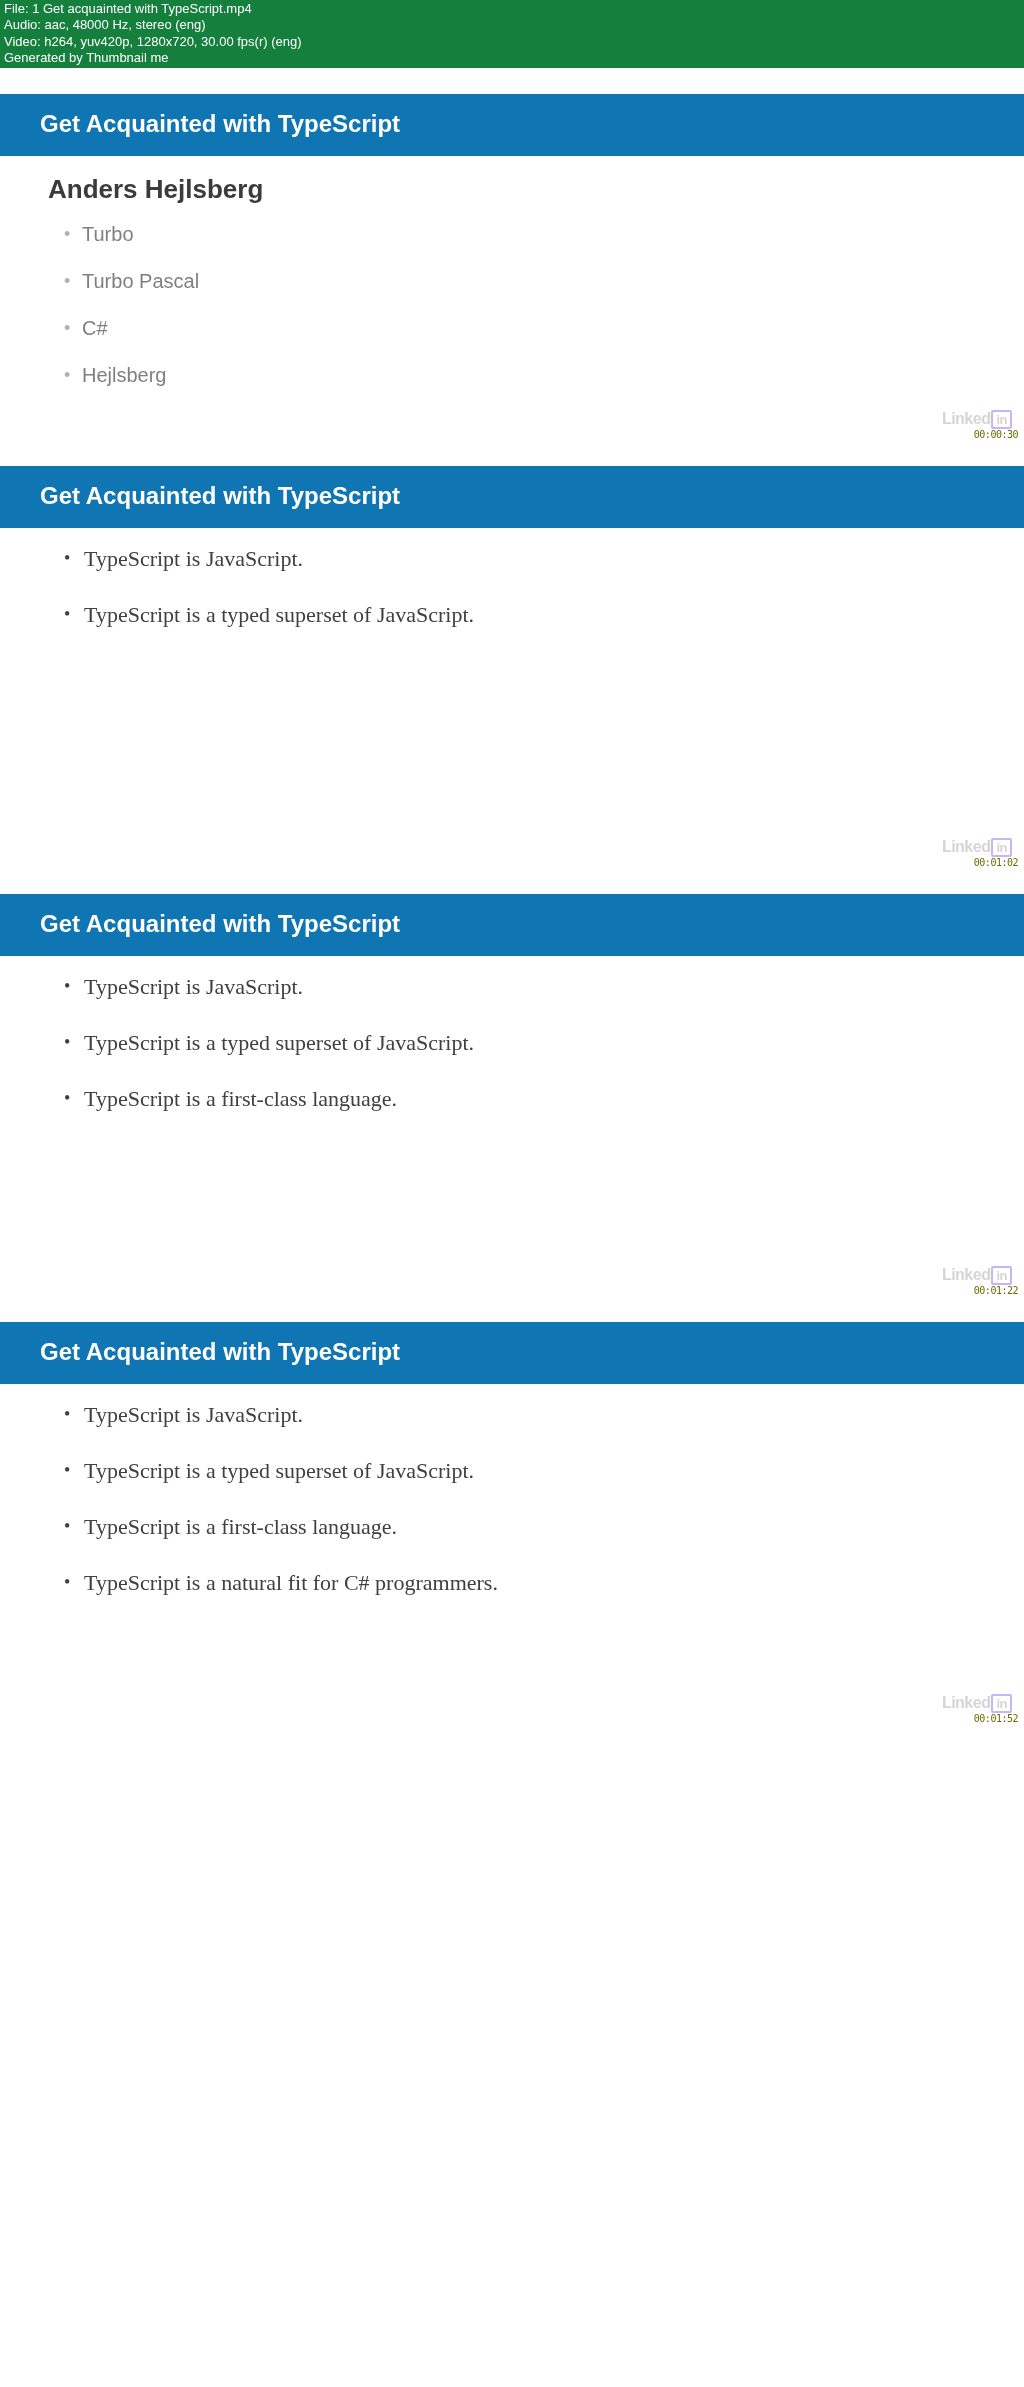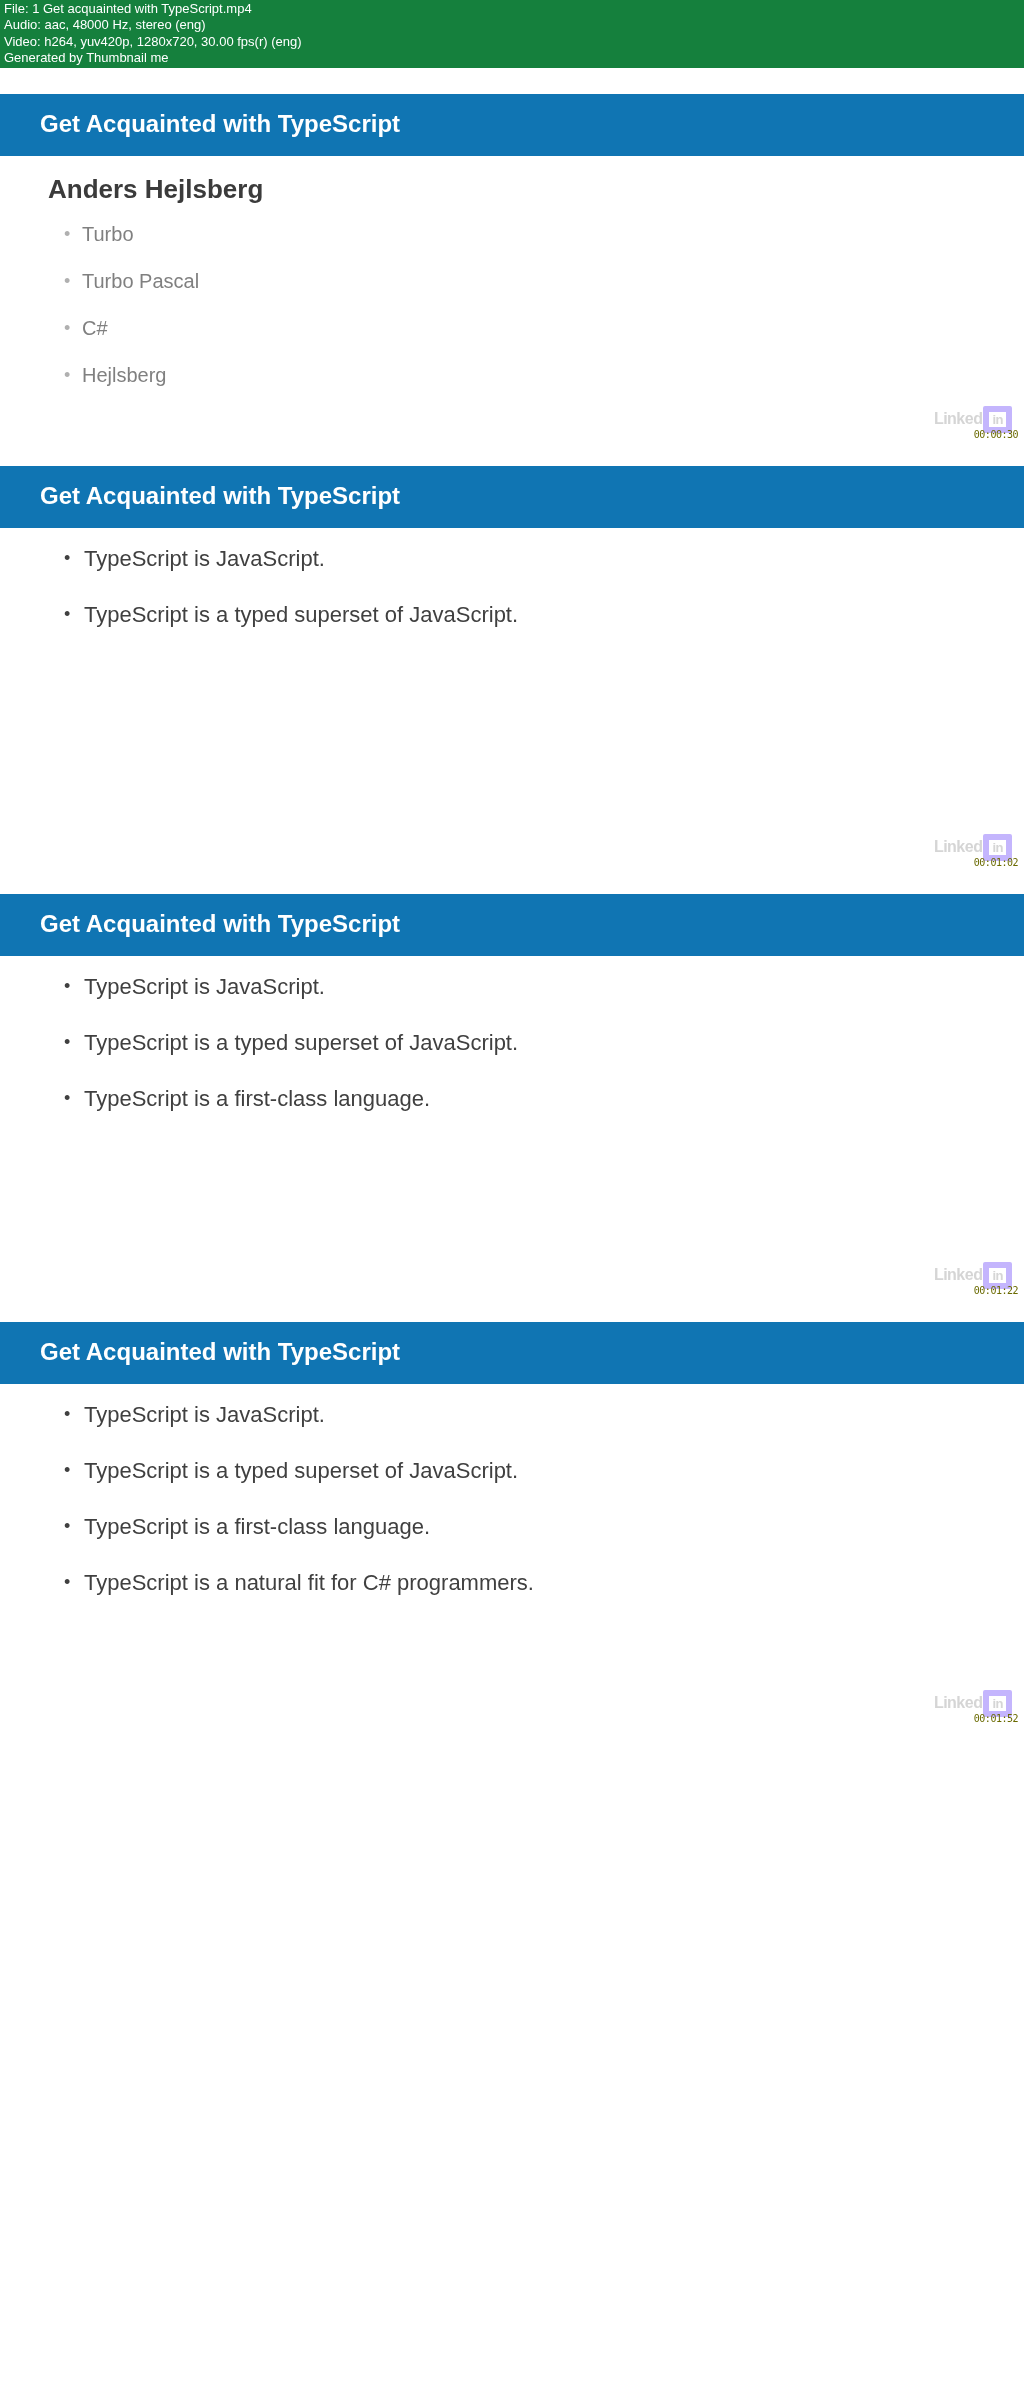--- a/index.html
+++ b/index.html
@@ -82,38 +82,38 @@
 .watermark-logo {
   position: absolute;
   right: 12px;
   bottom: 12px;
   color: #d5d5d5;
   font-weight: 700;
   font-size: 16px;
   letter-spacing: -0.5px;
 }
 .watermark-logo .li-box {
-  border: 6px solid #c4b5fd;
+  border: 2px solid #c4b5fd;
   border-radius: 2px;
   padding: 0 3px;
   font-size: 13px;
   margin-left: 1px;
 }
 .timestamp {
   position: absolute;
   right: 6px;
   bottom: 0;
   color: #6a6a00;
   font-size: 10px;
   font-family: monospace;
   letter-spacing: -0.5px;
   padding-left: 28px;
 }
 .slide-tall .slide-body { min-height: 284px; }
-.slide-xtall .slide-body { min-height: 340px; }
+.slide-xtall .slide-body { min-height: 340px; font-family: Liberation Serif, serif; }
 </style>
 </head>
 <body>
 
 <div class="meta-header">
   <div>File: 1 Get acquainted with TypeScript.mp4</div>
   <div>Audio: aac, 48000 Hz, stereo (eng)</div>
   <div>Video: h264, yuv420p, 1280x720, 30.00 fps(r) (eng)</div>
   <div>Generated by Thumbnail me</div>
 </div>

